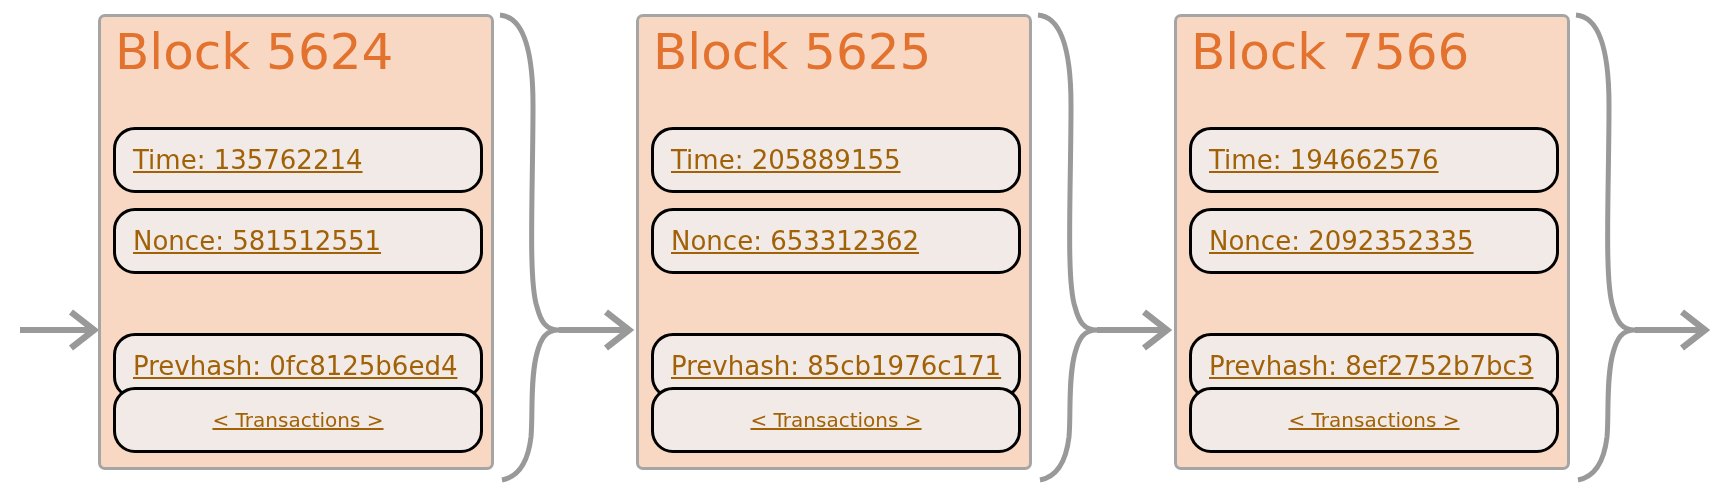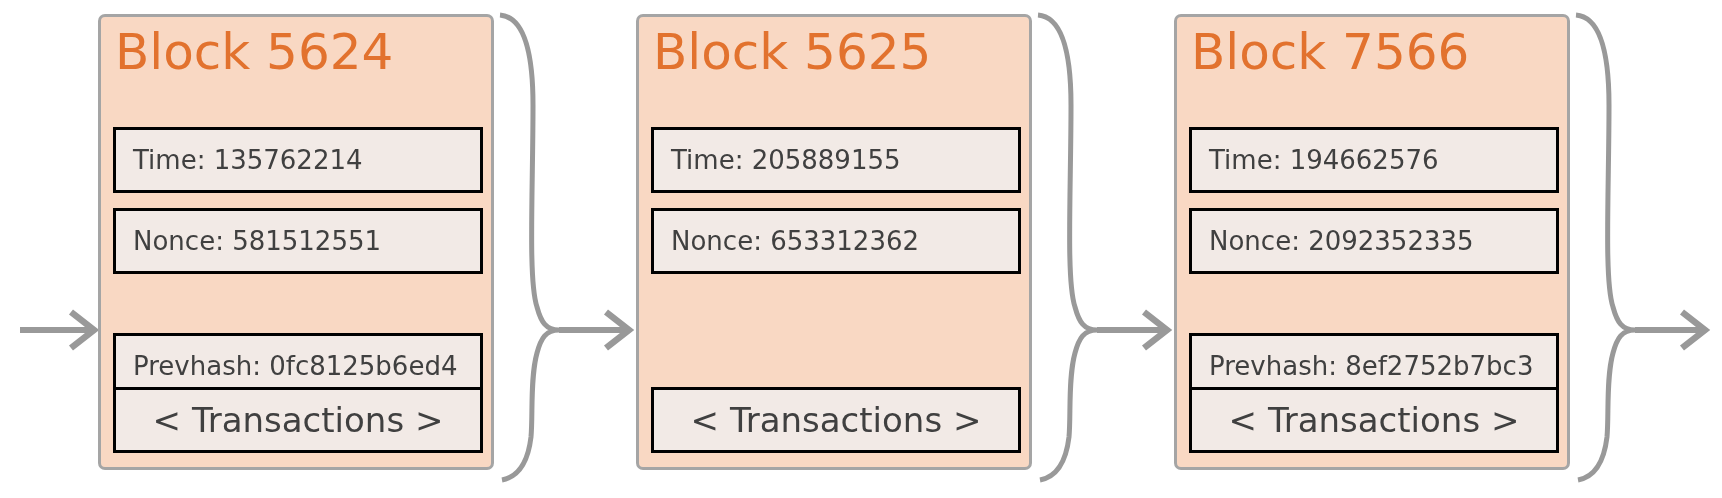--- a/index.html
+++ b/index.html
@@ -44,36 +44,37 @@
     white-space: nowrap;
   }
   .field {
     position: absolute;
     left: 12px;
     width: 370px;
     height: 66px;
     box-sizing: border-box;
     background: #f2eae6;
     border: 3px solid #000000;
-    border-radius: 0;
+    border-radius: 22px;
     display: flex;
     align-items: center;
     padding-left: 17px;
     font-size: 26px;
-    color: #404040;
+    color: #a16207;
     white-space: nowrap;
+    text-decoration: underline;
   }
   .f-time     { top: 110px; }
   .f-nonce    { top: 191px; }
   .f-prevhash { top: 281px; margin-top: 35px; }
   .f-tx {
     top: 370px;
     padding-left: 0;
     justify-content: center;
-    font-size: 34px;
+    font-size: 20px;
     cursor: pointer;
   }
 </style>
 </head>
 <body>
 
 <div class="canvas">
 
   <svg class="connectors" viewBox="0 0 1722 498" xmlns="http://www.w3.org/2000/svg">
 
@@ -106,20 +107,21 @@
     <div class="field f-time">Time: 135762214</div>
     <div class="field f-nonce">Nonce: 581512551</div>
     <div class="field f-prevhash">Prevhash: 0fc8125b6ed4</div>
     <div class="field f-tx">&lt; Transactions &gt;</div>
   </div>
 
   <div class="block" style="left:636px">
     <div class="block-title">Block 5625</div>
     <div class="field f-time">Time: 205889155</div>
     <div class="field f-nonce">Nonce: 653312362</div>
+    <div class="field f-prevhash">Prevhash: 85cb1976c171</div>
     <div class="field f-tx">&lt; Transactions &gt;</div>
   </div>
 
   <div class="block" style="left:1174px">
     <div class="block-title">Block 7566</div>
     <div class="field f-time">Time: 194662576</div>
     <div class="field f-nonce">Nonce: 2092352335</div>
     <div class="field f-prevhash">Prevhash: 8ef2752b7bc3</div>
     <div class="field f-tx">&lt; Transactions &gt;</div>
   </div>

